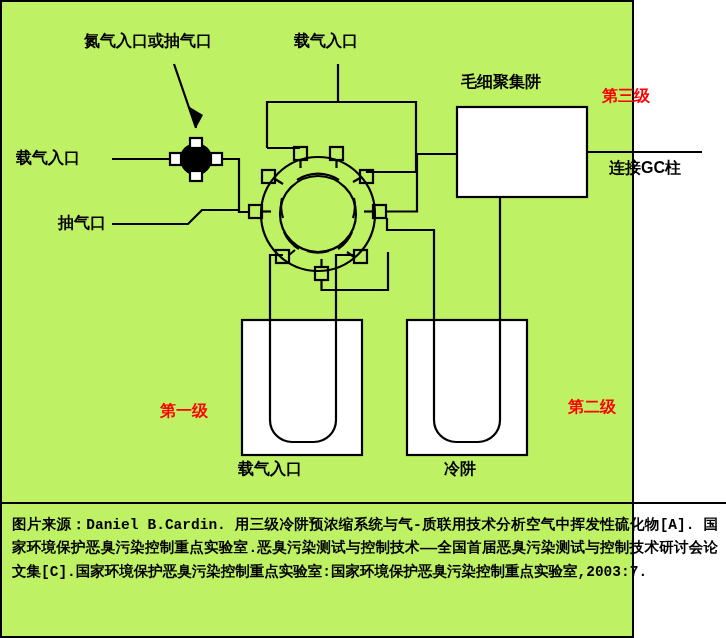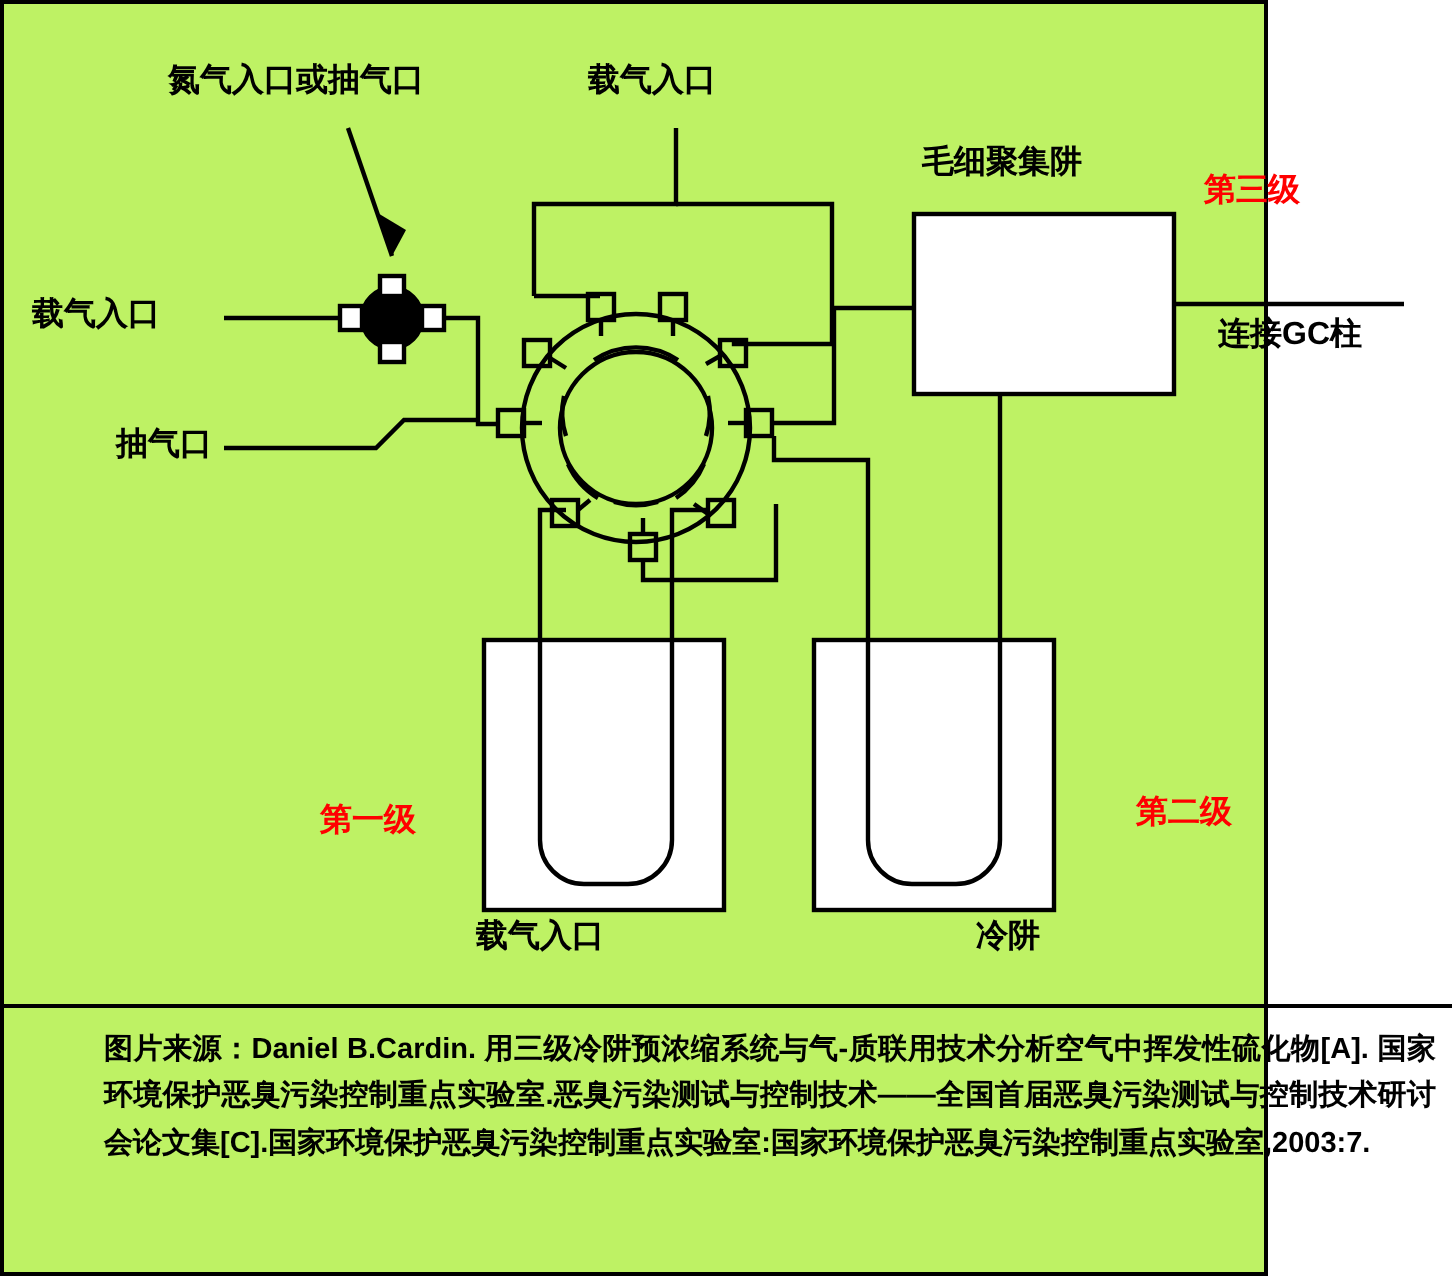--- a/index.html
+++ b/index.html
@@ -44,27 +44,26 @@
     position: absolute;
     left: 0;
     top: 500px;
     width: 726px;
     height: 136px;
     box-sizing: border-box;
     border-top: 2px solid #000;
     padding: 10px 10px 6px 10px;
   }
   .caption-text {
-    font-family: Liberation Sans, sans-serif;
+    font-family: Liberation Mono, monospace;
     font-size: 14.5px;
     font-weight: bold;
     color: #000;
     line-height: 1.62;
     text-align: justify;
-    margin-left: 40px;
   }
   svg { display: block; }
 </style>
 </head>
 <body>
 
 <div id="page">
 
   <div id="diagram">
     <svg width="726" height="500" viewBox="0 0 726 500">
@@ -159,20 +158,20 @@
     <div class="lbl red" style="left:600px; top:85px;">第三级</div>
 
     <div class="lbl" style="left:607px; top:141px;margin-top:16px;">连接GC柱</div>
 
     <div class="lbl red" style="left:158px; top:400px;">第一级</div>
 
     <div class="lbl red" style="left:534px; top:396px;margin-left:32px;">第二级</div>
 
     <div class="lbl" style="left:236px; top:458px;">载气入口</div>
 
-    <div class="lbl" style="left:442px; top:458px;margin-left:44px;">冷阱</div>
+    <div class="lbl" style="left:442px; top:458px;">冷阱</div>
   </div>
 
   <div class="caption-box">
     <div class="caption-text">图片来源：Daniel B.Cardin. 用三级冷阱预浓缩系统与气-质联用技术分析空气中挥发性硫化物[A]. 国家环境保护恶臭污染控制重点实验室.恶臭污染测试与控制技术——全国首届恶臭污染测试与控制技术研讨会论文集[C].国家环境保护恶臭污染控制重点实验室:国家环境保护恶臭污染控制重点实验室,2003:7.</div>
   </div>
 
 </div>
 
 </body></html>

